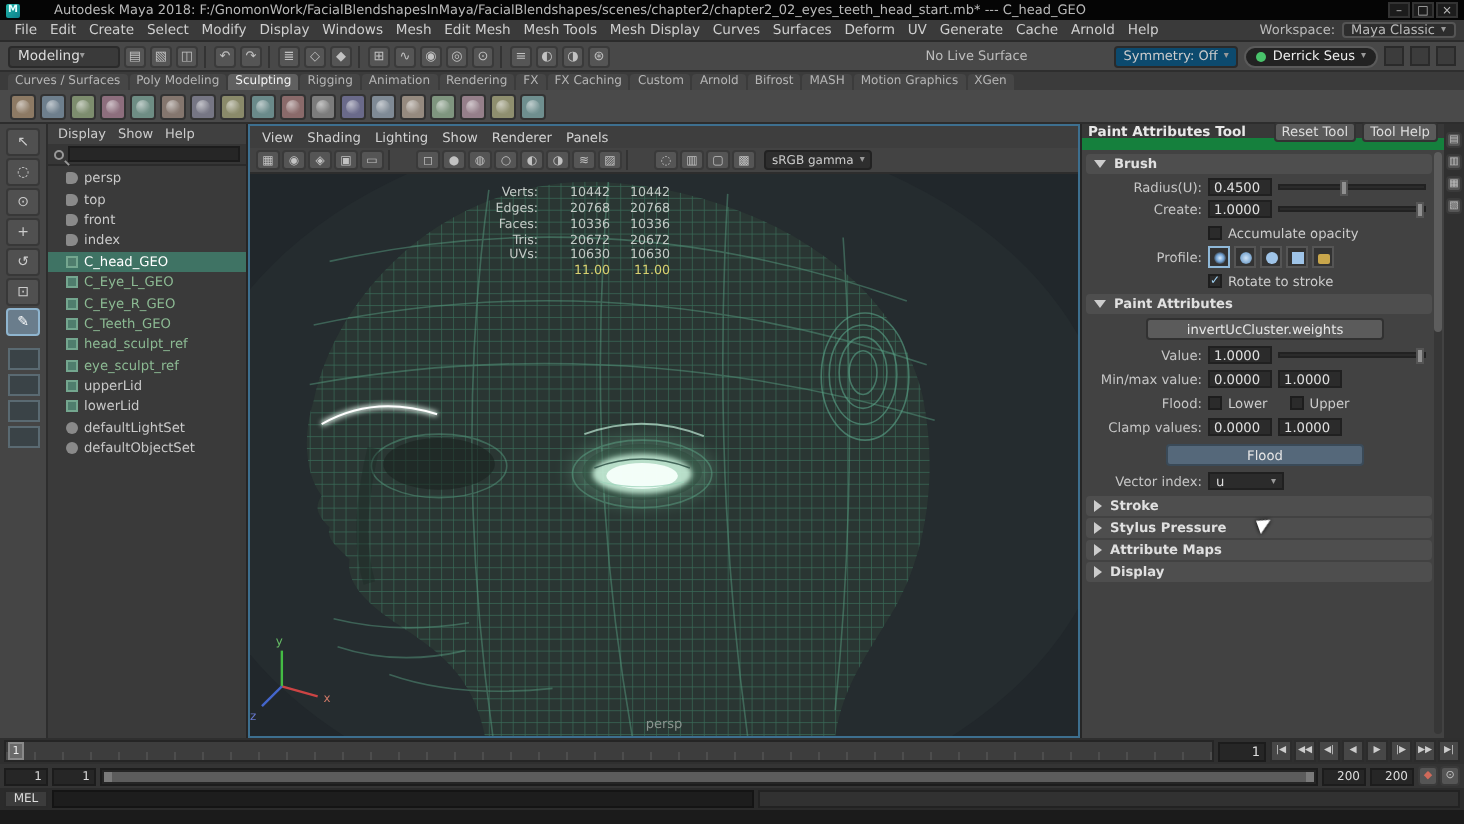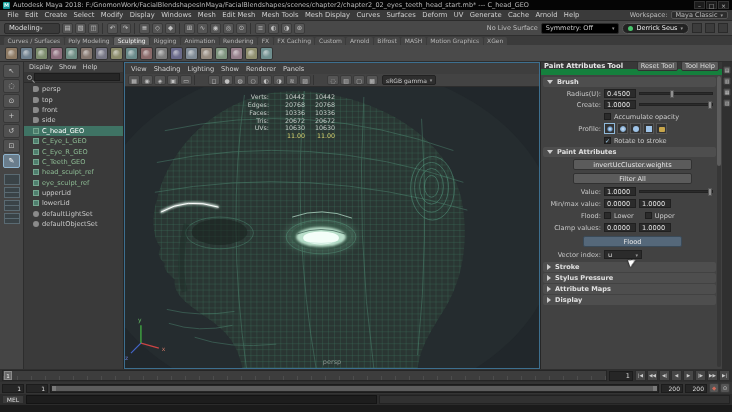--- a/index.html
+++ b/index.html
@@ -1,37 +1,37 @@
 <!DOCTYPE html>
 <html><head>
 <meta charset="utf-8">
 <style>
   *{margin:0;padding:0;box-sizing:border-box;font-family:"DejaVu Sans",sans-serif;}
   html,body{width:732px;height:412px;overflow:hidden;background:#000;}
   #app{position:absolute;inset:0;width:732px;height:412px;display:flex;flex-direction:column;font-size:8px;color:#ccc;background:#444;}
   
   .titlebar{height:10px;background:#050505;display:flex;align-items:center;gap:3px;padding:0 3px;flex:0 0 auto;}
   .maya-logo{width:7px;height:7px;background:linear-gradient(135deg,#21b5a8,#0c7f8c);border-radius:1px;color:#e8ffff;font-size:5px;line-height:7px;text-align:center;font-weight:bold;}
-  .titlebar .title{flex:1;font-size:6.5px;color:#b9b9b9;white-space:nowrap;overflow:hidden;}
+  .titlebar .title{flex:1;font-size:6.5px;color:#b9b9b9;white-space:nowrap;overflow:hidden;margin-left:14px;}
   .win-btn{width:11px;height:8px;font-size:6px;line-height:8px;text-align:center;color:#bbb;background:#1c1c1c;border:1px solid #333;}
   
   .menubar{height:11px;background:#3a3a3a;border-bottom:1px solid #2b2b2b;display:flex;align-items:center;gap:0;padding:0 4px;flex:0 0 auto;}
   .menu-item{font-size:6.8px;color:#cfcfcf;padding:0 3.2px;white-space:nowrap;}
   .menubar .spacer{flex:1;}
   .workspace{display:flex;align-items:center;gap:3px;font-size:6.5px;color:#bbb;}
   .workspace .pill{background:#2d2d2d;border:1px solid #555;border-radius:2px;padding:0 4px;height:8px;line-height:7px;display:flex;align-items:center;gap:3px;justify-content:space-between;}
   .caret{font-size:5px;color:#999;}
   
   .statusline{height:15px;background:#484848;border-bottom:1px solid #2e2e2e;display:flex;align-items:center;gap:2px;padding:0 4px;flex:0 0 auto;}
   .mode-select{display:flex;align-items:center;gap:0;background:#3a3a3a;border:1px solid #2a2a2a;border-radius:2px;height:11px;padding:0 4px;font-size:6.8px;color:#ddd;width:56px;}
   .icon-sq{width:11px;height:11px;background:#555;border:1px solid #3a3a3a;border-radius:2px;display:flex;align-items:center;justify-content:center;font-size:6.5px;color:#c2c2c2;flex:0 0 auto;}
   .icon-sq.sep{width:2px;background:transparent;border:none;border-left:1px solid #333;border-radius:0;height:11px;margin:0 1px;}
   .status-right{margin-left:auto;display:flex;align-items:center;gap:3px;}
   .live-surface{font-size:6.5px;color:#bdbdbd;white-space:nowrap;}
-  .symmetry{background:#000000;border:1px solid #2a2a2a;border-radius:2px;height:11px;display:flex;align-items:center;gap:19px;padding:0 4px;font-size:6.5px;}
+  .symmetry{background:#0c4a6e;border:1px solid #2a2a2a;border-radius:2px;height:11px;display:flex;align-items:center;gap:3px;padding:0 4px;font-size:6.5px;margin-left:40px;}
   .user-pill{background:#222;border:1px solid #5a5a5a;border-radius:7px;height:11px;display:flex;align-items:center;gap:3px;padding:0 5px;font-size:6.5px;color:#eee;}
   .user-dot{width:5px;height:5px;border-radius:50%;background:#49c36b;}
   .toggle-sq{width:10px;height:10px;background:#3c3c3c;border:1px solid #2a2a2a;}
   
   .shelf-tabs{height:9px;background:#3b3b3b;display:flex;align-items:flex-end;gap:1px;padding:0 4px;flex:0 0 auto;}
   .shelf-tab{font-size:6px;color:#b5b5b5;background:#464646;border-radius:2px 2px 0 0;padding:0 3.5px;height:8px;line-height:8px;white-space:nowrap;}
   .shelf-tab.active{background:#606060;color:#f2f2f2;}
   .shelf{height:17px;background:#4a4a4a;border-bottom:1px solid #2d2d2d;display:flex;align-items:center;gap:2px;padding:0 5px;flex:0 0 auto;}
   .shelf-icon{width:13px;height:13px;border-radius:2px;border:1px solid #333;position:relative;overflow:hidden;}
   .shelf-icon::after{content:"";position:absolute;inset:2px;border-radius:50%;background:radial-gradient(circle at 35% 30%,rgba(255,255,255,.55),rgba(255,255,255,.05) 70%);}
@@ -313,21 +313,21 @@
             <span>top</span>
           </div>
 
           <div class="o-item">
             <span class="o-icon oi-camera"></span>
             <span>front</span>
           </div>
 
           <div class="o-item">
             <span class="o-icon oi-camera"></span>
-            <span>side</span>
+            <span>index</span>
           </div>
 
           <div class="o-item selected">
             <span class="o-icon oi-mesh"></span>
             <span>C_head_GEO</span>
           </div>
 
           <div class="o-item ref">
             <span class="o-icon oi-mesh"></span>
             <span>C_Eye_L_GEO</span>
@@ -569,21 +569,20 @@
           <span class="lbl"></span>
           <span class="checkbox">✓</span>
           <span>Rotate to stroke</span>
         </div>
 
         <div class="sec-header">
           <span class="tri-open"></span>
           <span>Paint Attributes</span>
         </div>
         <div class="wide-btn">invertUcCluster.weights</div>
-        <div class="wide-btn">Filter All</div>
         <div class="row">
           <span class="lbl">Value:</span>
           <span class="val-field">1.0000</span>
           <span class="slider">
               <i class="handle" style="left:97%"></i>
             </span>
         </div>
         <div class="row">
           <span class="lbl">Min/max value:</span>
           <span class="val-field">0.0000</span>

